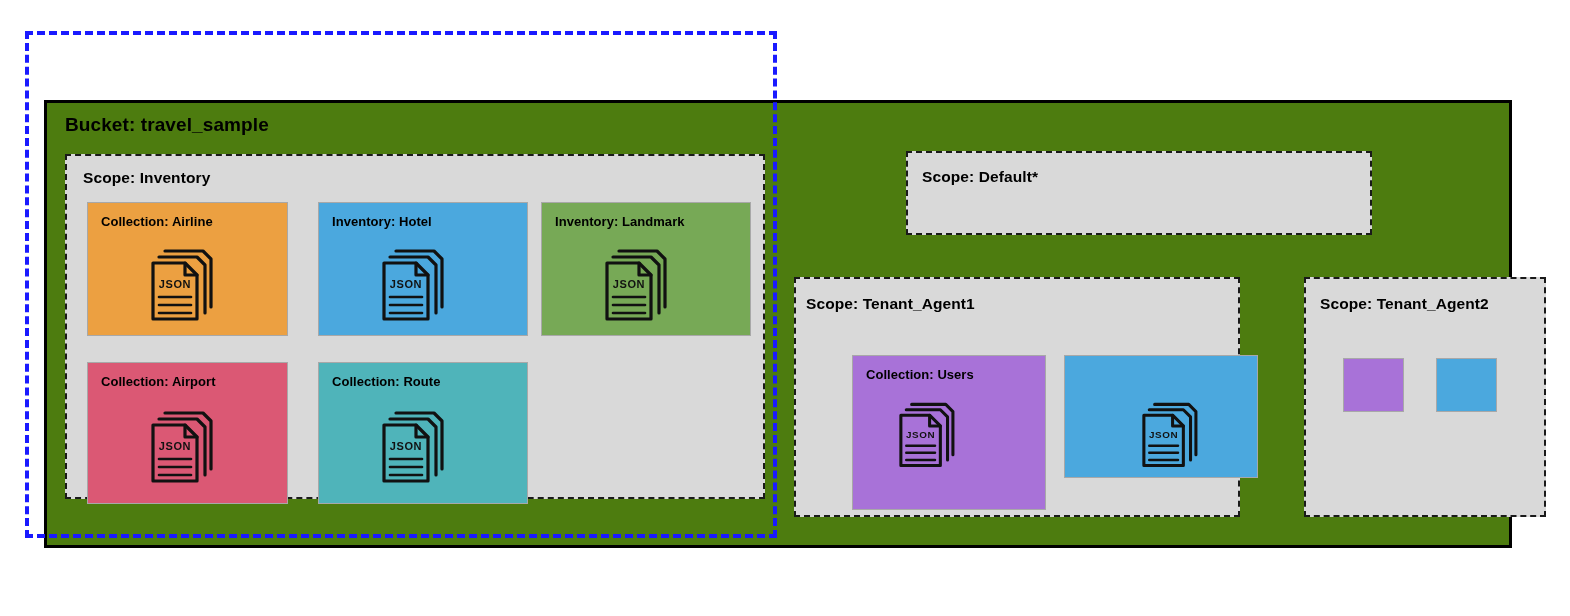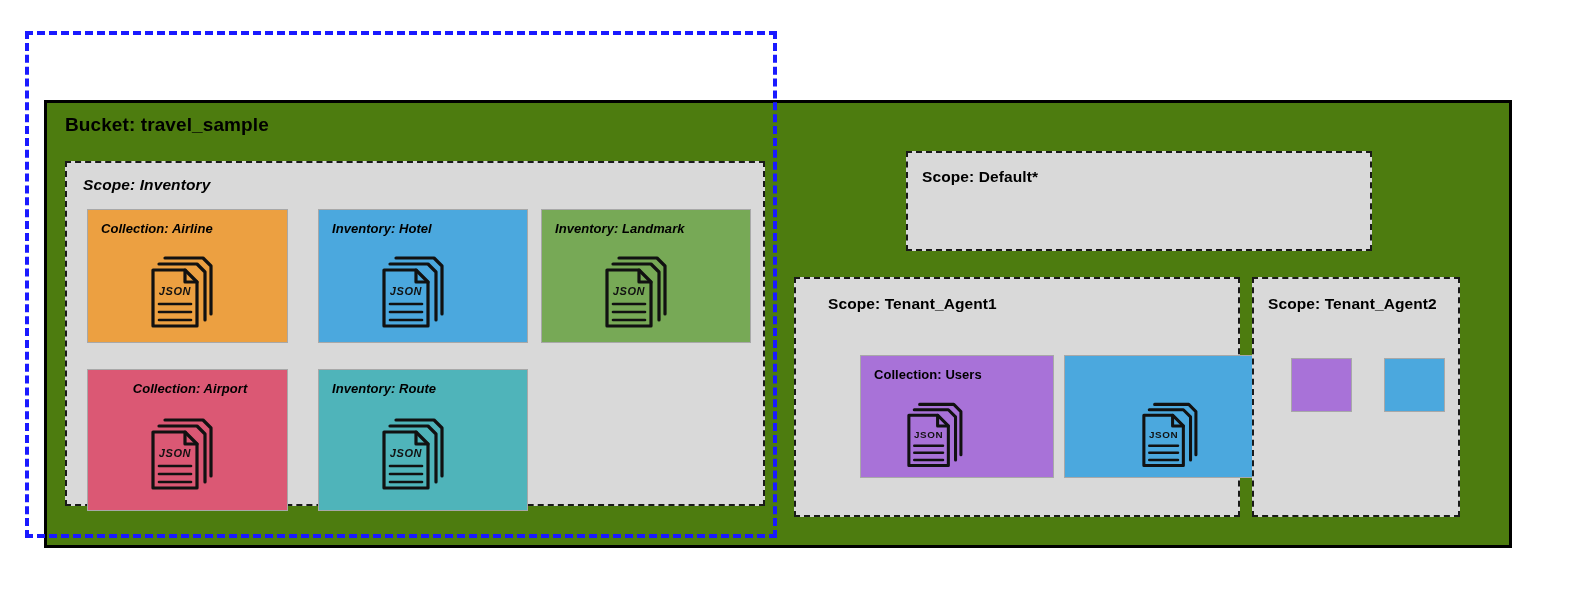--- a/index.html
+++ b/index.html
@@ -72,47 +72,46 @@
     position: absolute;
     font-size: 15.5px;
     font-weight: bold;
     color: #000000;
     white-space: nowrap;
     letter-spacing: 0.1px;
   }
 
   #scope-inventory {
     left: 18px;
-    top: 58px;
+    top: 51px;
     width: 700px;
     height: 345px;
-    font-style: italic;
   }
   #scope-inventory > .scope-title { left: 16px; top: 13px; }
 
   #scope-default {
     left: 859px;
     top: 48px;
     width: 466px;
-    height: 100px;
+    height: 84px;
   }
   #scope-default > .scope-title { left: 14px; top: 15px; }
 
   #scope-tenant1 {
     left: 747px;
     top: 174px;
     width: 446px;
     height: 240px;
   }
-  #scope-tenant1 > .scope-title { left: 32px; top: 16px; text-align: right; }
+  #scope-tenant1 > .scope-title { left: 10px; top: 16px; text-align: right; }
 
   #scope-tenant2 {
-    left: 1205px;
+    left: 1257px;
     top: 174px;
-    width: 208px;
+    width: 242px;
     height: 240px;
   }
   #scope-tenant2 > .scope-title { left: 14px; top: 16px; }
 
   
   .collection-card {
     position: absolute;
     border: 1px solid #a8a8a8;
     box-sizing: border-box;
     overflow: hidden;
@@ -205,42 +204,42 @@
             <text x="34" y="43" font-family="'Liberation Sans',sans-serif" font-size="11" font-weight="bold" fill="#111111" text-anchor="middle" letter-spacing="0.6">JSON</text>
             <g stroke="#111111" stroke-width="2.6" stroke-linecap="round">
               <line x1="18" y1="52" x2="50" y2="52"></line>
               <line x1="18" y1="60" x2="50" y2="60"></line>
               <line x1="18" y1="68" x2="50" y2="68"></line>
             </g>
           </svg>
         </div>
       </div>
 
-      <div class="collection-card" style="left:20px; top:206px; width:201px; height:142px; background:#db5874;text-align:center;">
+      <div class="collection-card" style="left:20px; top:206px; width:201px; height:142px; background:#db5874;">
         <div class="collection-label">Collection: Airport</div>
         <div class="json-stack" style="left:53px; top:44px; width:80px; height:78px;">
           <svg viewBox="0 0 80 78" width="80" height="78" aria-hidden="true">
             <g fill="none" stroke="#111111" stroke-width="3.2" stroke-linejoin="round" stroke-linecap="round">
               <path d="M24 6 H62 L70 14 V62"></path>
               <path d="M18 12 H56 L64 20 V68"></path>
               <path d="M12 18 H44 L56 30 V74 H12 Z"></path>
               <path d="M44 18 V30 H56"></path>
             </g>
             <text x="34" y="43" font-family="'Liberation Sans',sans-serif" font-size="11" font-weight="bold" fill="#111111" text-anchor="middle" letter-spacing="0.6">JSON</text>
             <g stroke="#111111" stroke-width="2.6" stroke-linecap="round">
               <line x1="18" y1="52" x2="50" y2="52"></line>
               <line x1="18" y1="60" x2="50" y2="60"></line>
               <line x1="18" y1="68" x2="50" y2="68"></line>
             </g>
           </svg>
         </div>
       </div>
 
       <div class="collection-card" style="left:251px; top:206px; width:210px; height:142px; background:#4fb4ba;">
-        <div class="collection-label">Inventory: Route</div>
+        <div class="collection-label">Collection: Route</div>
         <div class="json-stack" style="left:53px; top:44px; width:80px; height:78px;">
           <svg viewBox="0 0 80 78" width="80" height="78" aria-hidden="true">
             <g fill="none" stroke="#111111" stroke-width="3.2" stroke-linejoin="round" stroke-linecap="round">
               <path d="M24 6 H62 L70 14 V62"></path>
               <path d="M18 12 H56 L64 20 V68"></path>
               <path d="M12 18 H44 L56 30 V74 H12 Z"></path>
               <path d="M44 18 V30 H56"></path>
             </g>
             <text x="34" y="43" font-family="'Liberation Sans',sans-serif" font-size="11" font-weight="bold" fill="#111111" text-anchor="middle" letter-spacing="0.6">JSON</text>
             <g stroke="#111111" stroke-width="2.6" stroke-linecap="round">
@@ -253,21 +252,21 @@
       </div>
     </div>
 
     <div class="scope-box" id="scope-default">
       <div class="scope-title">Scope: Default*</div>
     </div>
 
     <div class="scope-box" id="scope-tenant1">
       <div class="scope-title">Scope: Tenant_Agent1</div>
 
-      <div class="collection-card" style="left:64px; top:76px; width:194px; height:123px; background:#a872d8;">
+      <div class="collection-card" style="left:56px; top:76px; width:194px; height:155px; background:#a872d8;">
         <div class="collection-label">Collection: Users</div>
         <div class="json-stack" style="left:37px; top:43px; width:72px; height:70px;">
           <svg viewBox="0 0 80 78" width="72" height="70" aria-hidden="true">
             <g fill="none" stroke="#111111" stroke-width="3.4" stroke-linejoin="round" stroke-linecap="round">
               <path d="M24 6 H62 L70 14 V62"></path>
               <path d="M18 12 H56 L64 20 V68"></path>
               <path d="M12 18 H44 L56 30 V74 H12 Z"></path>
               <path d="M44 18 V30 H56"></path>
             </g>
             <text x="34" y="43" font-family="'Liberation Sans',sans-serif" font-size="11" font-weight="bold" fill="#111111" text-anchor="middle" letter-spacing="0.6">JSON</text>

